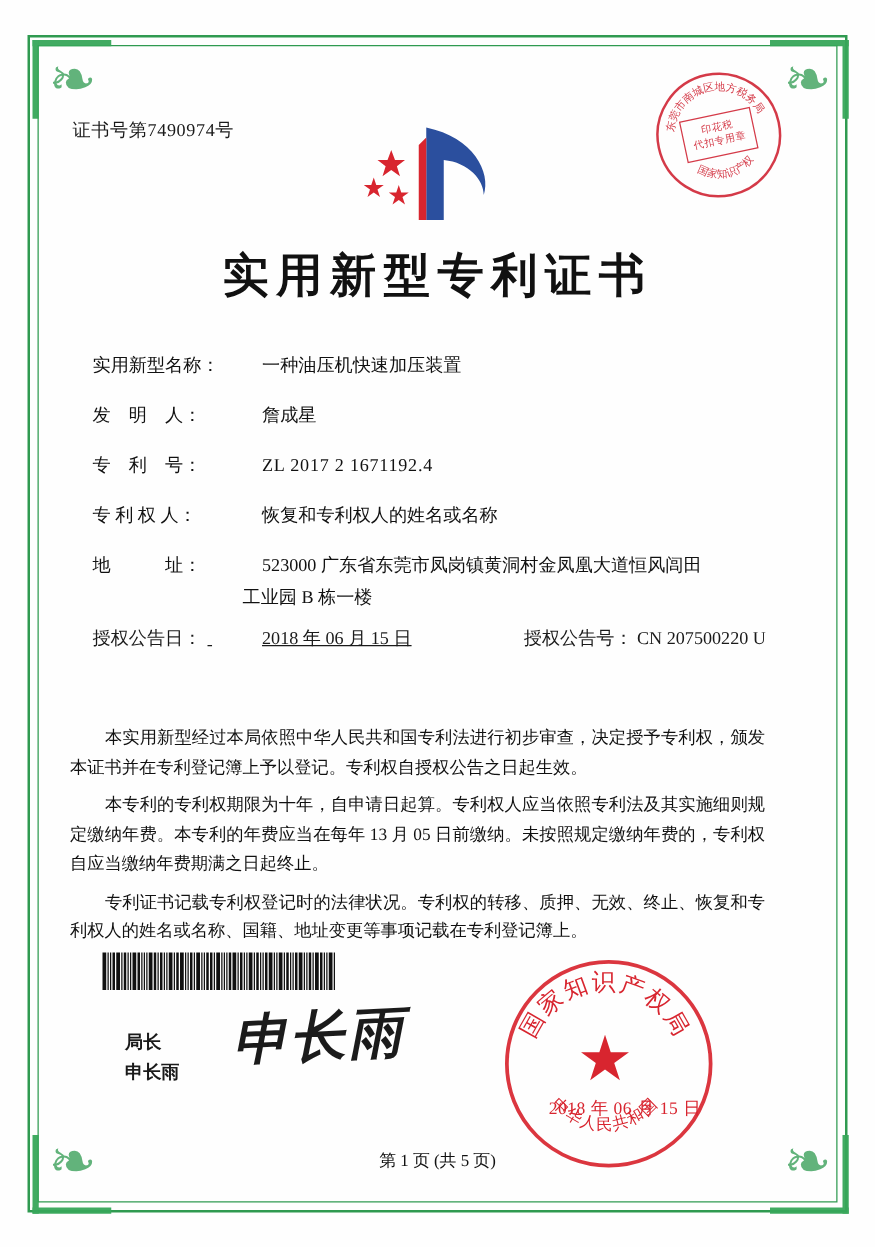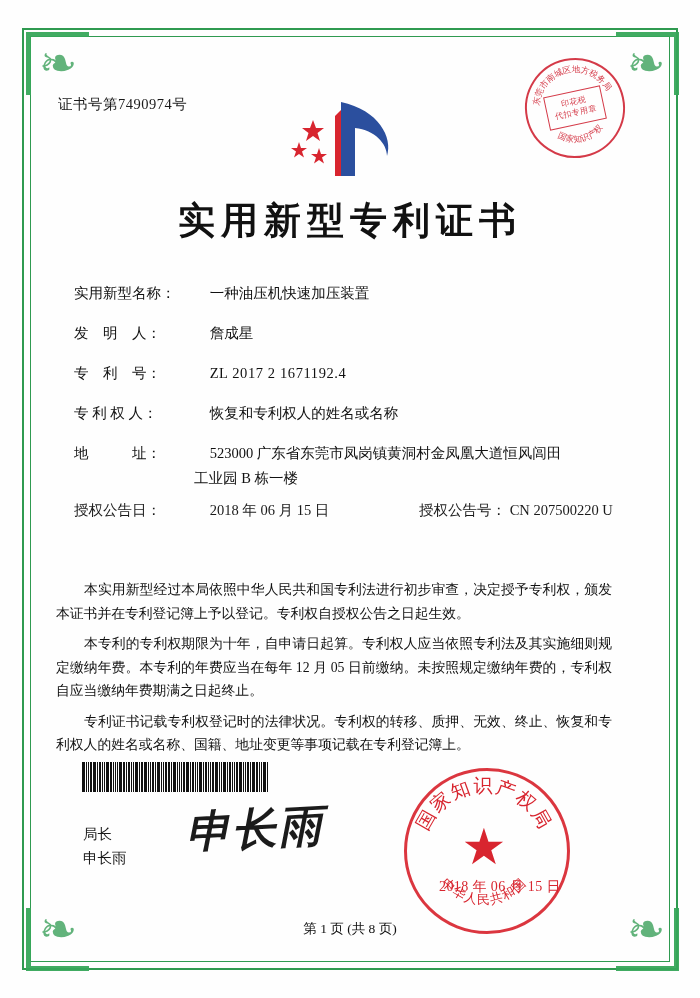--- a/index.html
+++ b/index.html
@@ -154,20 +154,21 @@
     display: block;
     margin-left: 120px;
     margin-top: 3px;
     font-size: 14.5px;
   }
 
   .announce-row {
     position: relative;
     font-size: 14.5px;
     margin-bottom: 6px;
+    text-decoration: underline;
   }
   .announce-right {
     position: absolute;
     left: 345px; top: 0;
   }
 
   
   .paragraphs {
     position: absolute;
     left: 56px; top: 578px;
@@ -192,23 +193,24 @@
     display: inline-block;
     height: 30px;
     background: #111;
     vertical-align: top;
     margin-right: 1px;
   }
 
   
   .sig-label {
     position: absolute;
-    left: 83px; top: 822px;
+    left: 100px; top: 822px;
     font-size: 14.5px;
     line-height: 24px;
+    font-weight: bold;
   }
   .sig-script {
     position: absolute;
     left: 186px; top: 800px;
     font-size: 44px;
     font-family: "DejaVu Serif", serif;
     font-style: italic;
     font-weight: bold;
     color: #1b1b1b;
     letter-spacing: 2px;
@@ -338,21 +340,21 @@
       <span class="field-value">2018 年 06 月 15 日</span>
       <span class="announce-right">
         <span>授权公告号：</span>
         <span>CN 207500220 U</span>
       </span>
     </div>
   </div>
 
   <div class="paragraphs">
     <p>本实用新型经过本局依照中华人民共和国专利法进行初步审查，决定授予专利权，颁发本证书并在专利登记簿上予以登记。专利权自授权公告之日起生效。</p>
-    <p>本专利的专利权期限为十年，自申请日起算。专利权人应当依照专利法及其实施细则规定缴纳年费。本专利的年费应当在每年 12 月 05 日前缴纳。未按照规定缴纳年费的，专利权自应当缴纳年费期满之日起终止。</p>
+    <p>本专利的专利权期限为十年，自申请日起算。专利权人应当依照专利法及其实施细则规定缴纳年费。本专利的年费应当在每年 13 月 05 日前缴纳。未按照规定缴纳年费的，专利权自应当缴纳年费期满之日起终止。</p>
     <p>专利证书记载专利权登记时的法律状况。专利权的转移、质押、无效、终止、恢复和专利权人的姓名或名称、国籍、地址变更等事项记载在专利登记簿上。</p>
   </div>
 
   <div class="barcode" id="barcode"><span style="width: 3px;"></span><span style="width: 1px;"></span><span style="width: 1px;"></span><span style="width: 2px;"></span><span style="width: 3px;"></span><span style="width: 1px;"></span><span style="width: 2px;"></span><span style="width: 1px;"></span><span style="width: 1px;"></span><span style="width: 3px;"></span><span style="width: 2px;"></span><span style="width: 1px;"></span><span style="width: 1px;"></span><span style="width: 1px;"></span><span style="width: 3px;"></span><span style="width: 2px;"></span><span style="width: 1px;"></span><span style="width: 2px;"></span><span style="width: 1px;"></span><span style="width: 1px;"></span><span style="width: 3px;"></span><span style="width: 1px;"></span><span style="width: 2px;"></span><span style="width: 3px;"></span><span style="width: 1px;"></span><span style="width: 1px;"></span><span style="width: 2px;"></span><span style="width: 1px;"></span><span style="width: 3px;"></span><span style="width: 1px;"></span><span style="width: 1px;"></span><span style="width: 2px;"></span><span style="width: 2px;"></span><span style="width: 1px;"></span><span style="width: 3px;"></span><span style="width: 1px;"></span><span style="width: 1px;"></span><span style="width: 1px;"></span><span style="width: 2px;"></span><span style="width: 3px;"></span><span style="width: 1px;"></span><span style="width: 2px;"></span><span style="width: 1px;"></span><span style="width: 1px;"></span><span style="width: 3px;"></span><span style="width: 1px;"></span><span style="width: 2px;"></span><span style="width: 1px;"></span><span style="width: 1px;"></span><span style="width: 2px;"></span><span style="width: 3px;"></span><span style="width: 1px;"></span><span style="width: 1px;"></span><span style="width: 3px;"></span><span style="width: 1px;"></span><span style="width: 2px;"></span><span style="width: 1px;"></span><span style="width: 1px;"></span><span style="width: 2px;"></span><span style="width: 3px;"></span><span style="width: 1px;"></span><span style="width: 1px;"></span><span style="width: 2px;"></span><span style="width: 1px;"></span><span style="width: 3px;"></span><span style="width: 2px;"></span><span style="width: 1px;"></span><span style="width: 1px;"></span><span style="width: 3px;"></span><span style="width: 1px;"></span></div>
 
   <div class="sig-label">
     <div>局长</div>
     <div>申长雨</div>
   </div>
   <div class="sig-script">申长雨</div>
@@ -368,14 +370,14 @@
         <textPath href="#bigArcTop" startOffset="50%" text-anchor="middle">国家知识产权局</textPath>
       </text>
       <text font-size="13" fill="#d8252f" font-family="'Liberation Serif',serif" letter-spacing="1">
         <textPath href="#bigArcBottom" startOffset="50%" text-anchor="middle">中华人民共和国</textPath>
       </text>
     </svg>
     <div class="star">★</div>
   </div>
   <div class="seal-date">2018 年 06 月 15 日</div>
 
-  <div class="footer">第 1 页 (共 8 页)</div>
+  <div class="footer">第 1 页 (共 5 页)</div>
 </div>
 
 </body></html>

